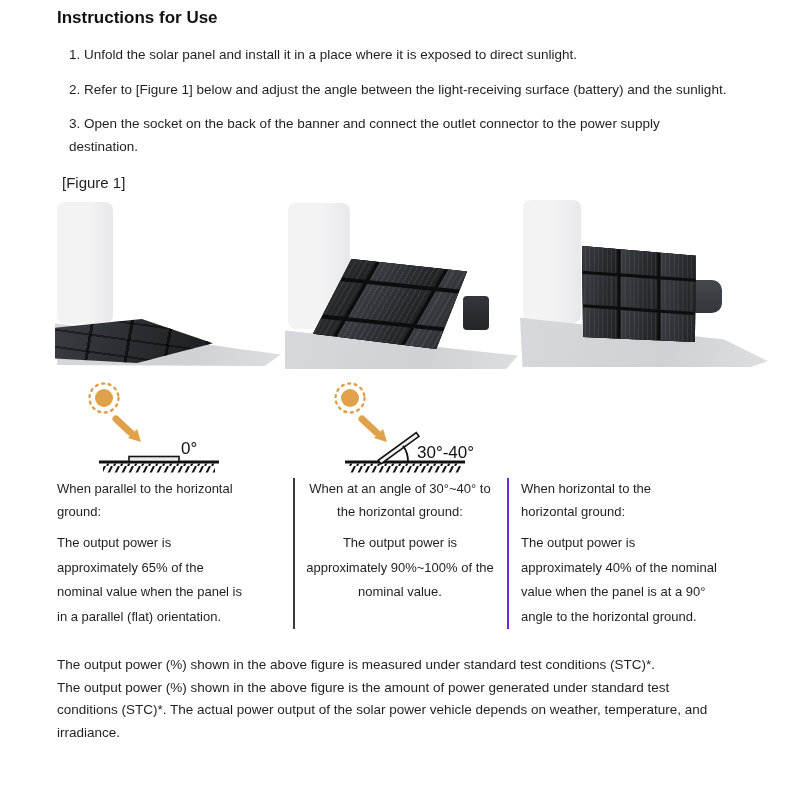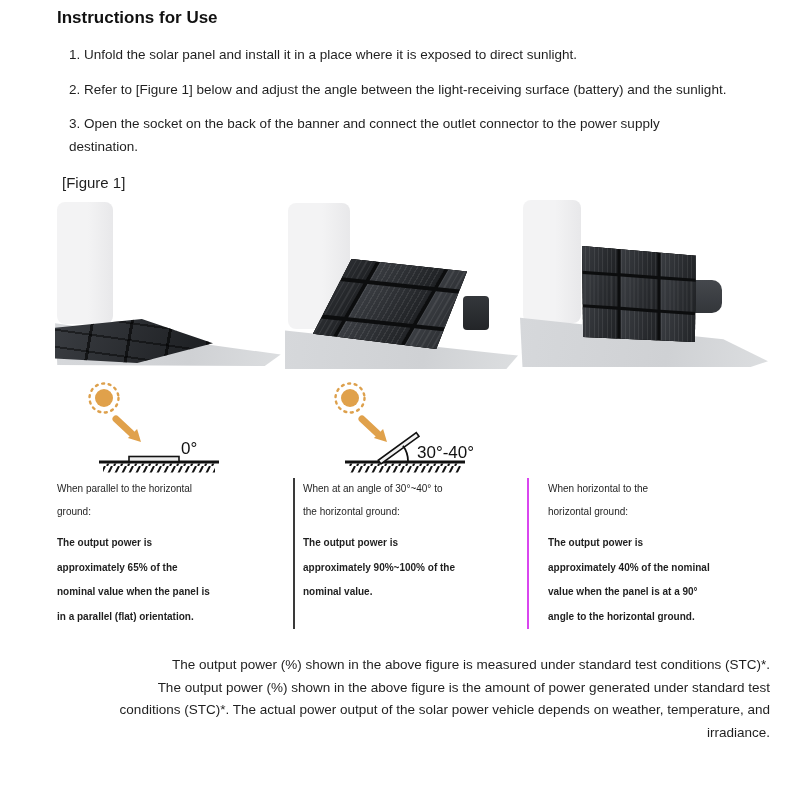--- a/index.html
+++ b/index.html
@@ -63,29 +63,29 @@
   .diagrams{display:flex;margin-top:8px;height:98px;}
   .dcell{height:98px;}
   .dcell.d1{width:236px;}
   .dcell.d2{width:234px;}
   .dcell.d3{width:243px;}
   .dcell svg{display:block;}
   .angle-text{font-size:17px;fill:#111;font-family:"Liberation Sans",sans-serif;}
 
   
   .cols{display:flex;margin-top:4px;}
-  .col{font-size:10px;}
+  .col{font-size:13px;}
   .col .condition{line-height:22.5px;}
-  .col .output{margin-top:8px;font-weight:bold;line-height:24.5px;}
+  .col .output{margin-top:8px;font-weight:normal;line-height:24.5px;}
   .col.c1{width:236px;padding-right:12px;box-sizing:border-box;}
-  .col.c2{width:234px;box-sizing:border-box;border-left:2px solid #3a3a3a;padding-left:8px;padding-right:10px;}
-  .col.c3{width:243px;box-sizing:border-box;border-left:2px solid #d946ef;padding-left:19px;padding-right:4px;}
-
-  
-  .notes{margin-top:25px;font-size:13.5px;line-height:22.5px;text-align:right;}
+  .col.c2{width:214px;box-sizing:border-box;border-left:2px solid #3a3a3a;padding-left:8px;padding-right:10px;text-align:center;}
+  .col.c3{width:243px;box-sizing:border-box;border-left:2px solid #6d28d9;padding-left:12px;padding-right:4px;}
+
+  
+  .notes{margin-top:25px;font-size:13.5px;line-height:22.5px;}
   .notes p{margin:0;}
   .stc{margin-top:26px;font-size:13.5px;font-weight:bold;line-height:22.5px;}
 </style>
 </head>
 <body>
 
 <svg width="0" height="0" style="position:absolute">
   <defs>
     <pattern id="hatch" patternUnits="userSpaceOnUse" width="7" height="10">
       <path d="M1 10 L6 0" stroke="#111" stroke-width="2"></path>

